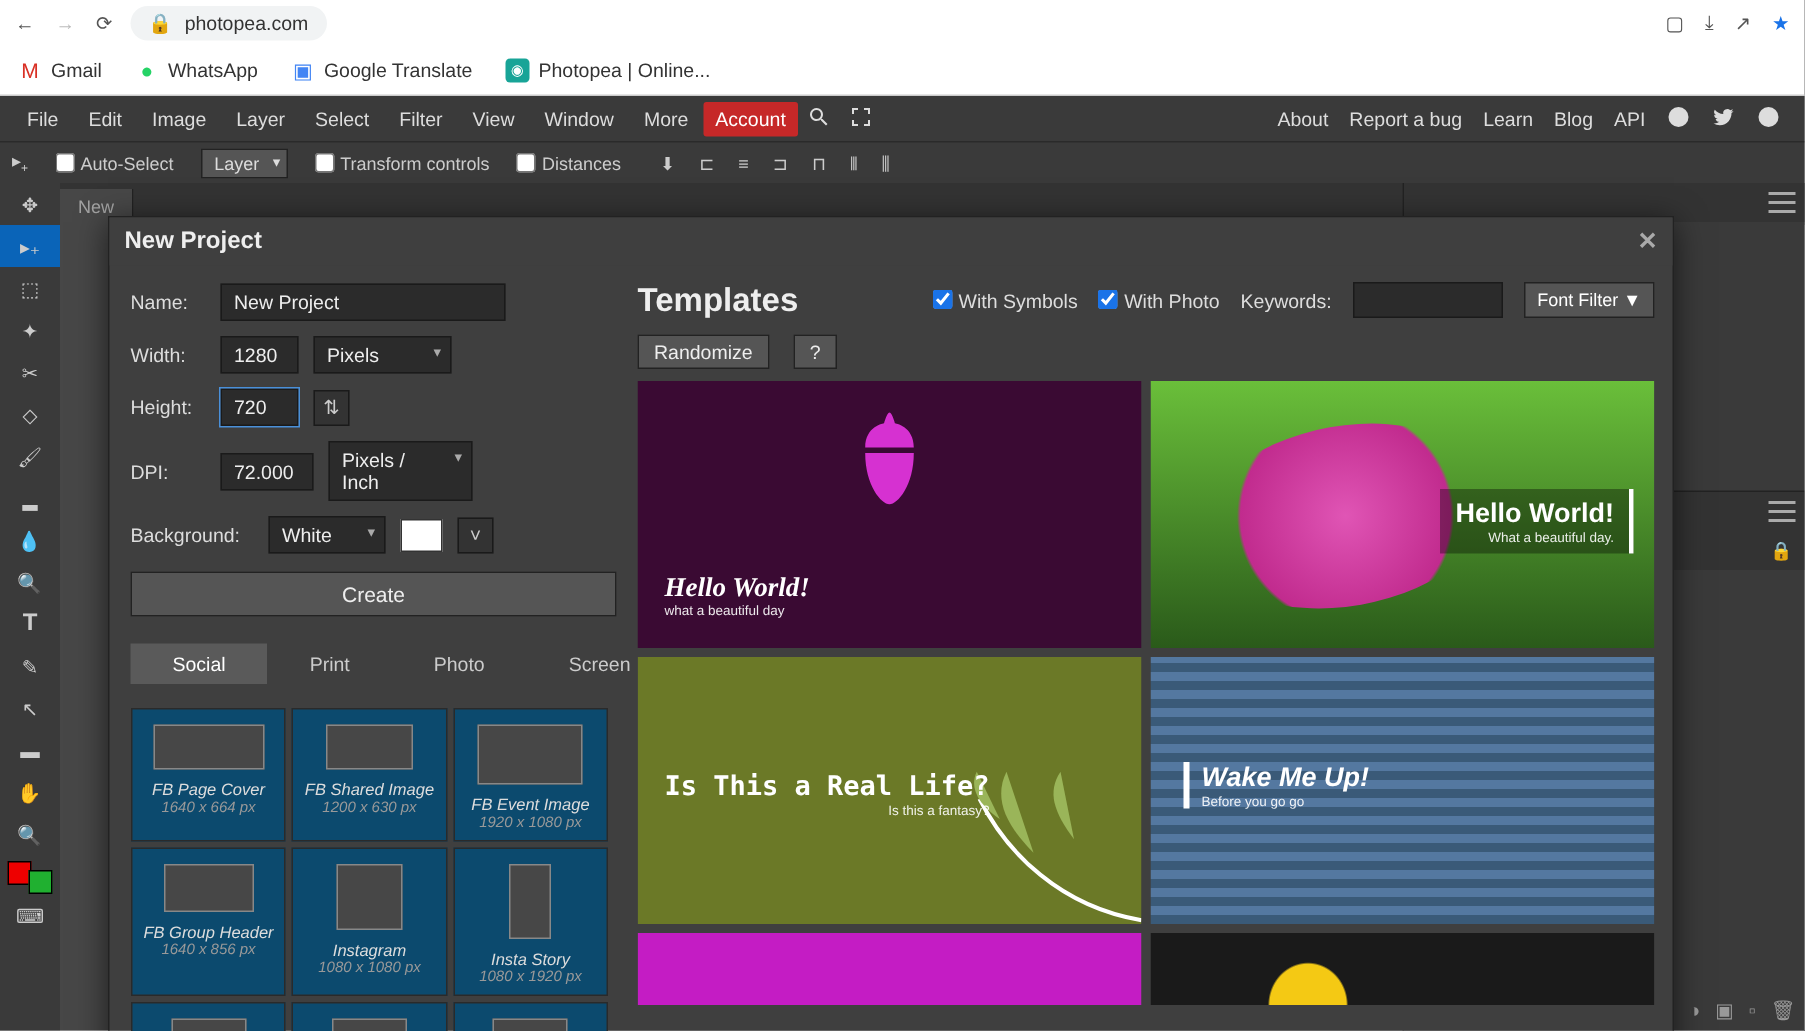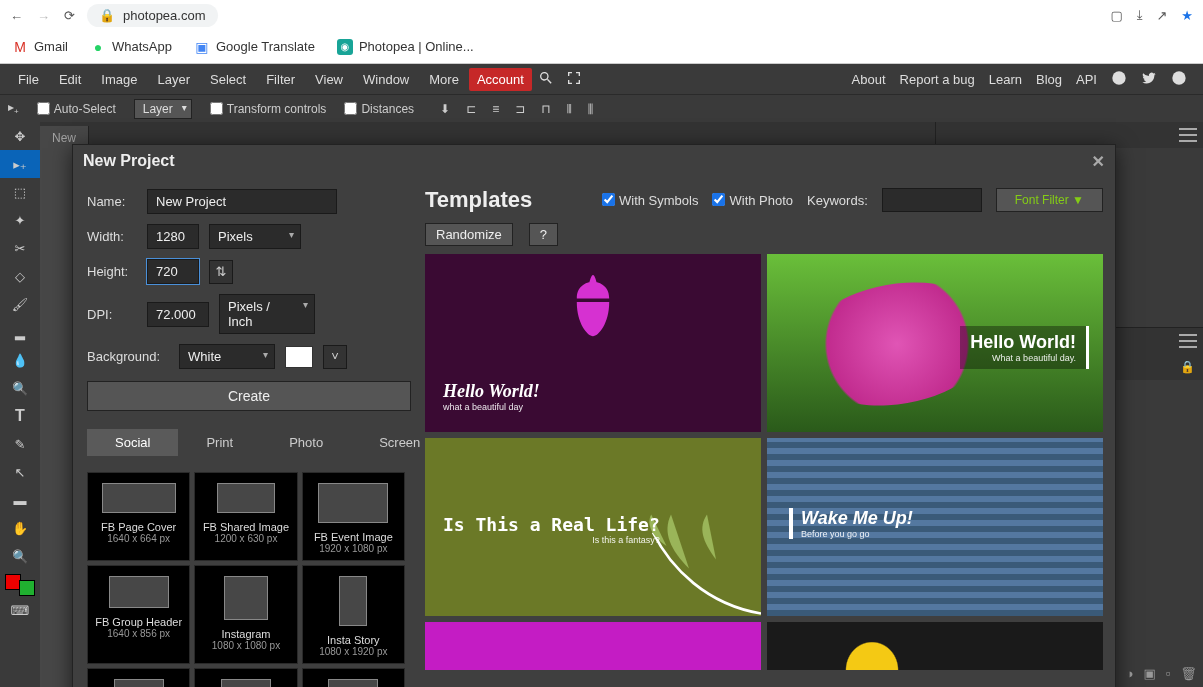--- a/index.html
+++ b/index.html
@@ -47,30 +47,30 @@
 .sel2::after{content:'▾'; position:absolute; right:6px; top:4px; font-size:10px; color:#aaa;}
 .sel2.wide{width:92px;}
 .sel2.wide2{width:96px;}
 .swap-b{ width:24px; height:24px; background:#333; border:1px solid #1a1a1a; color:#ccc; display:flex; align-items:center; justify-content:center; cursor:pointer;}
 .bg-sw{ width:28px; height:22px; background:#fff; border:1px solid #333;}
 .create-btn{ width:100%; background:#555; color:#eee; padding:6px; font-size:14px; border:1px solid #222; cursor:pointer; margin-top:2px;}
 .cat-tabs{ display:flex; gap:0; margin-top:8px;}
 .cat-tabs .ct{ padding:6px 28px; font-size:13px; cursor:pointer; color:#ccc;}
 .cat-tabs .ct.active{ background:#5a5a5a; color:#fff;}
 .preset-grid{ display:grid; grid-template-columns:repeat(3,1fr); gap:4px; margin-top:6px; overflow-y:auto; padding-right:6px;}
-.preset{ background:#000000; border:1px solid #2a2a2a; display:flex; flex-direction:column; align-items:center; padding:10px 4px 6px; cursor:pointer;}
+.preset{ background:#0c4a6e; border:1px solid #2a2a2a; display:flex; flex-direction:column; align-items:center; padding:10px 4px 6px; cursor:pointer;font-style:italic;}
 .preset .thumb{ border:1px solid #888; background:#474747; margin-bottom:8px;}
 .preset .pt{ font-size:11px; color:#ddd; text-align:center;}
 .preset .pd{ font-size:10px; color:#999;}
 .right-pane{ flex:1; padding:10px 12px 0 0; display:flex; flex-direction:column;}
 .tmpl-head{ display:flex; align-items:center; gap:14px; padding:0 0 10px 0;}
 .tmpl-head .title{ font-size:22px; font-weight:600; color:#eee; margin-right:auto;}
 .tmpl-head label{ display:flex; gap:4px; font-size:13px;}
 .tmpl-head .kw-inp{ background:#2b2b2b; border:1px solid #1a1a1a; width:100px; height:24px; color:#eee;}
-.tmpl-head .ff{ background:#555; border:1px solid #222; padding:4px 18px; font-size:12px; color:#84cc16; cursor:pointer;}
+.tmpl-head .ff{ background:#555; border:1px solid #222; padding:4px 8px; font-size:12px; color:#ffffff; cursor:pointer;}
 .tmpl-btns{ display:flex; gap:16px; margin-bottom:8px;}
 .lil-btn{ background:#555; border:1px solid #222; color:#eee; padding:3px 10px; font-size:13px; cursor:pointer;}
 .tmpl-scroll{ flex:1; overflow-y:auto;}
 .tmpl-grid{ display:grid; grid-template-columns:1fr 1fr; gap:6px;}
 .tmpl{ height:178px; position:relative; display:flex; align-items:center; justify-content:center; color:#fff; cursor:pointer; overflow:hidden;}
 .tmpl .t-title{ font-size:18px; font-weight:700; font-style:italic;}
 .tmpl .t-sub{ font-size:9px; opacity:.9;}
 .right-panels{ position:absolute; right:0; top:58px; bottom:0; width:268px; background:#3a3a3a; border-left:1px solid #222;}
 .right-panels .panel-tab{ height:26px; background:#333; display:flex; justify-content:flex-end; align-items:center; padding-right:6px;}
 .right-panels .ham{ width:18px; height:14px; border-top:2px solid #aaa; border-bottom:2px solid #aaa; position:relative;}
@@ -260,21 +260,21 @@
           <input class="inp num" style="outline: rgb(74, 144, 217) solid 1px;" value="720">
           <span class="swap-b">⇅</span>
         </div>
         <div class="row">
           <label>DPI:</label>
           <input class="inp dpi" value="72.000" style="">
           <span class="sel2 wide2">Pixels / Inch</span>
         </div>
         <div class="row">
           <label class="wider">Background:</label>
-          <span class="sel2" style="width:96px">White</span>
+          <span class="sel2" style="width:78px">White</span>
           <span class="bg-sw"></span>
           <span class="swap-b">˅</span>
         </div>
         <button class="create-btn">Create</button>
 
         <div class="cat-tabs">
           <span class="ct active">Social</span>
           <span class="ct">Print</span>
           <span class="ct">Photo</span>
           <span class="ct">Screen</span>

